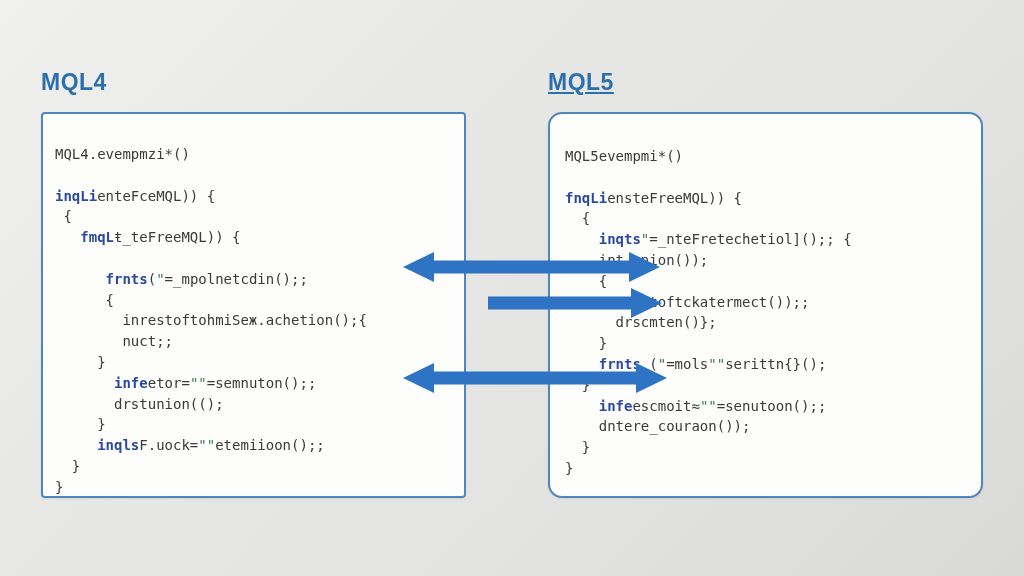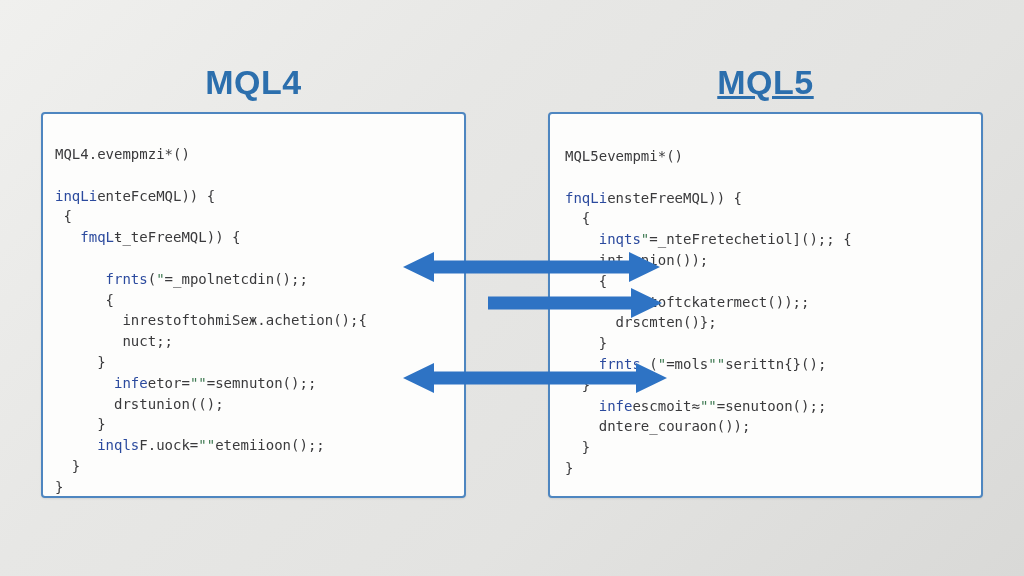--- a/index.html
+++ b/index.html
@@ -5,22 +5,22 @@
   html,body{margin:0;padding:0;}
   .stage{
     position:relative;
     width:1024px;height:576px;
     overflow:hidden;
     background:linear-gradient(135deg,#f0f0ee 0%,#e7e7e5 35%,#e3e3e1 65%,#d9d9d7 100%);
     font-family:"Liberation Sans",sans-serif;
   }
   .col-title{
     position:absolute;top:64px;height:36px;
-    font-weight:bold;font-size:34px;line-height:36px;
-    text-align:center;letter-spacing:.5px;
+    font-weight:bold;font-size:23px;line-height:36px;
+    letter-spacing:.5px;
   }
   .col-title.left{left:41px;width:425px;}
   .col-title.right{left:548px;width:435px;text-decoration:underline;}
   .panel{
     position:absolute;top:112px;height:386px;
     background:#fdfdfc;
     border:2px solid #4e86c0;
     border-radius:4px;
     box-sizing:border-box;
     box-shadow:0 1px 2px rgba(0,0,0,0.08);
@@ -30,40 +30,40 @@
   .panel.right{left:548px;width:435px;}
   .code{
     font-family:"DejaVu Sans Mono","DejaVu Sans",monospace;
     font-size:14px;
     white-space:pre;
     overflow:hidden;
   }
   .panel.left .code{padding:30px 6px 0 12px;}
   .panel.right .code{padding:32px 6px 0 15px;}
   .ln{height:20.8px;line-height:20.8px;}
-  .kw{font-weight:normal;}
+  .kw{font-weight:bold;}
   .arrow-layer{
     position:absolute;left:0;top:0;width:1024px;height:576px;
     z-index:3;pointer-events:none;
   }
 </style>
 </head>
 <body>
 
 <div class="stage">
 
   <div class="col-title left" style="color: rgb(44, 111, 173);">MQL4</div>
 
   <div class="col-title right" style="color: rgb(44, 111, 173);">MQL5</div>
 
   <div class="panel left" style="border-color: rgb(78, 134, 192);">
     <div class="code" style="color: rgb(58, 58, 60);"><div class="ln"><span>MQL4.evempmzi*()</span></div><div class="ln">&nbsp;</div><div class="ln"><span class="kw" style="color: rgb(43, 74, 158);">inqLi</span><span>enteFceMQL)) {</span></div><div class="ln"><span> {</span></div><div class="ln"><span class="kw" style="color: rgb(43, 74, 158);">   fmqL</span><span>ŧ_teFreeMQL)) {</span></div><div class="ln">&nbsp;</div><div class="ln"><span class="kw" style="color: rgb(43, 74, 158);">      frnts</span><span>(</span><span class="str" style="color: rgb(62, 122, 82);">"</span><span>=_mpolnetcdin();;</span></div><div class="ln"><span>      {</span></div><div class="ln"><span>        inrestoftohmiSeж.achetion();{</span></div><div class="ln"><span>        nuct;;</span></div><div class="ln"><span>     }</span></div><div class="ln"><span class="kw" style="color: rgb(43, 74, 158);">       infe</span><span>etor=</span><span class="str" style="color: rgb(62, 122, 82);">""</span><span>=semnuton();;</span></div><div class="ln"><span>       drstunion(();</span></div><div class="ln"><span>     }</span></div><div class="ln"><span class="kw" style="color: rgb(43, 74, 158);">     inqls</span><span>F.uock=</span><span class="str" style="color: rgb(62, 122, 82);">""</span><span>etemiioon();;</span></div><div class="ln"><span>  }</span></div><div class="ln"><span>}</span></div></div>
   </div>
 
-  <div class="panel right" style="border-color: rgb(78, 134, 192);">
+  <div class="panel right" style="border-color: rgb(78, 134, 192); border-radius: 14px;">
     <div class="code" style="color: rgb(58, 58, 60);"><div class="ln"><span>MQL5evempmi*()</span></div><div class="ln">&nbsp;</div><div class="ln"><span class="kw" style="color: rgb(43, 74, 158);">fnqLi</span><span>ensteFreeMQL)) {</span></div><div class="ln"><span>  {</span></div><div class="ln"><span class="kw" style="color: rgb(43, 74, 158);">    inqts</span><span class="str" style="color: rgb(62, 122, 82);">"</span><span>=_nteFretechetiol]();; {</span></div><div class="ln"><span>    int_union());</span></div><div class="ln"><span>    {</span></div><div class="ln"><span>      arestoftckatermect());;</span></div><div class="ln"><span>      drscmten()};</span></div><div class="ln"><span>    }</span></div><div class="ln"><span class="kw" style="color: rgb(43, 74, 158);">    frnts</span><span> (</span><span class="str" style="color: rgb(62, 122, 82);">"</span><span>=mols</span><span class="str" style="color: rgb(62, 122, 82);">""</span><span>serittn{}();</span></div><div class="ln"><span>  }</span></div><div class="ln"><span class="kw" style="color: rgb(43, 74, 158);">    infe</span><span>escmoit≈</span><span class="str" style="color: rgb(62, 122, 82);">""</span><span>=senutoon();;</span></div><div class="ln"><span>    dntere_couraon());</span></div><div class="ln"><span>  }</span></div><div class="ln"><span>}</span></div></div>
   </div>
 
   <svg class="arrow-layer" viewBox="0 0 1024 576" xmlns="http://www.w3.org/2000/svg">
       <polygon points="403,267 434,252 434,260.5 629,260.5 629,252 660,267 629,282 629,273.5 434,273.5 434,282" fill="#2e73c4"></polygon>
       <polygon points="488,296.5 631,296.5 631,288 662,303 631,318 631,309.5 488,309.5" fill="#2e73c4"></polygon>
       <polygon points="403,378 434,363 434,371.5 636,371.5 636,363 667,378 636,393 636,384.5 434,384.5 434,393" fill="#2e73c4"></polygon>
     </svg>
 
 </div>

